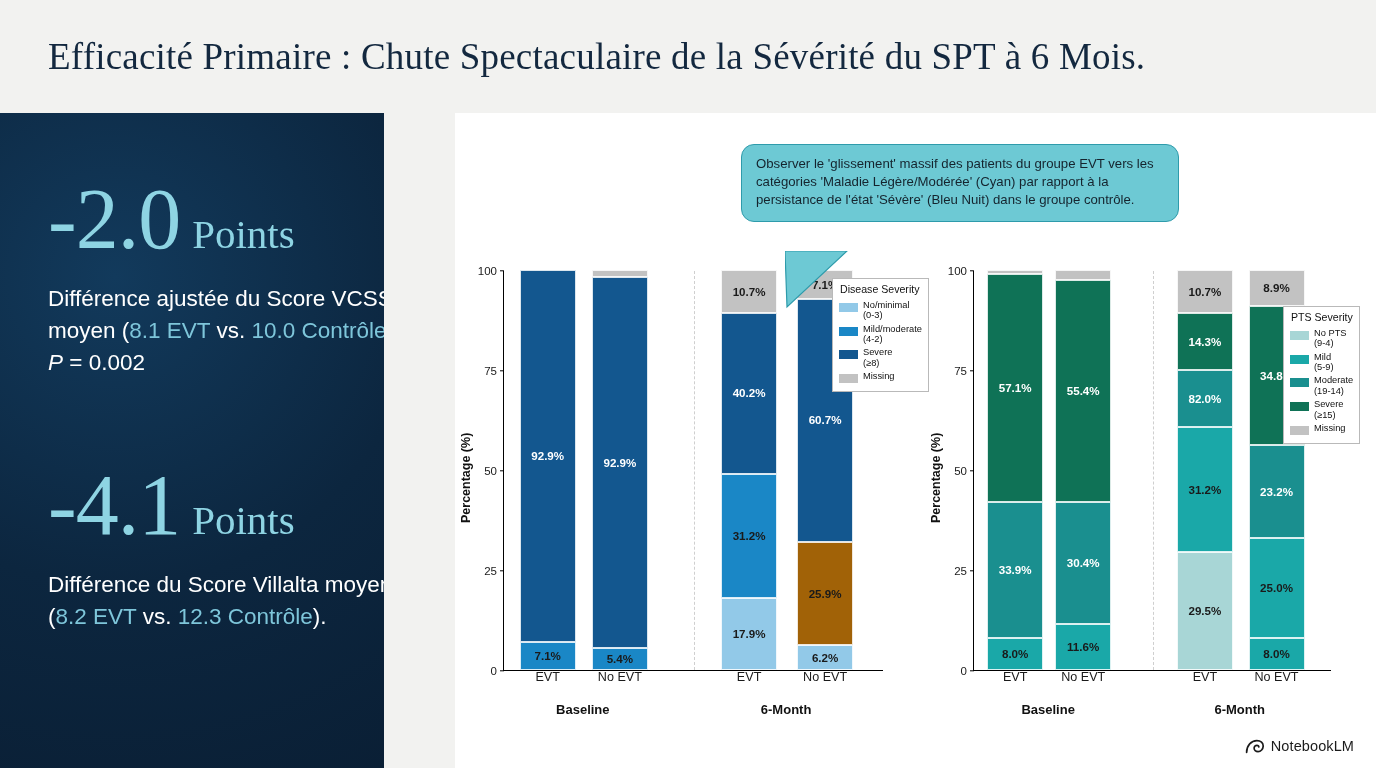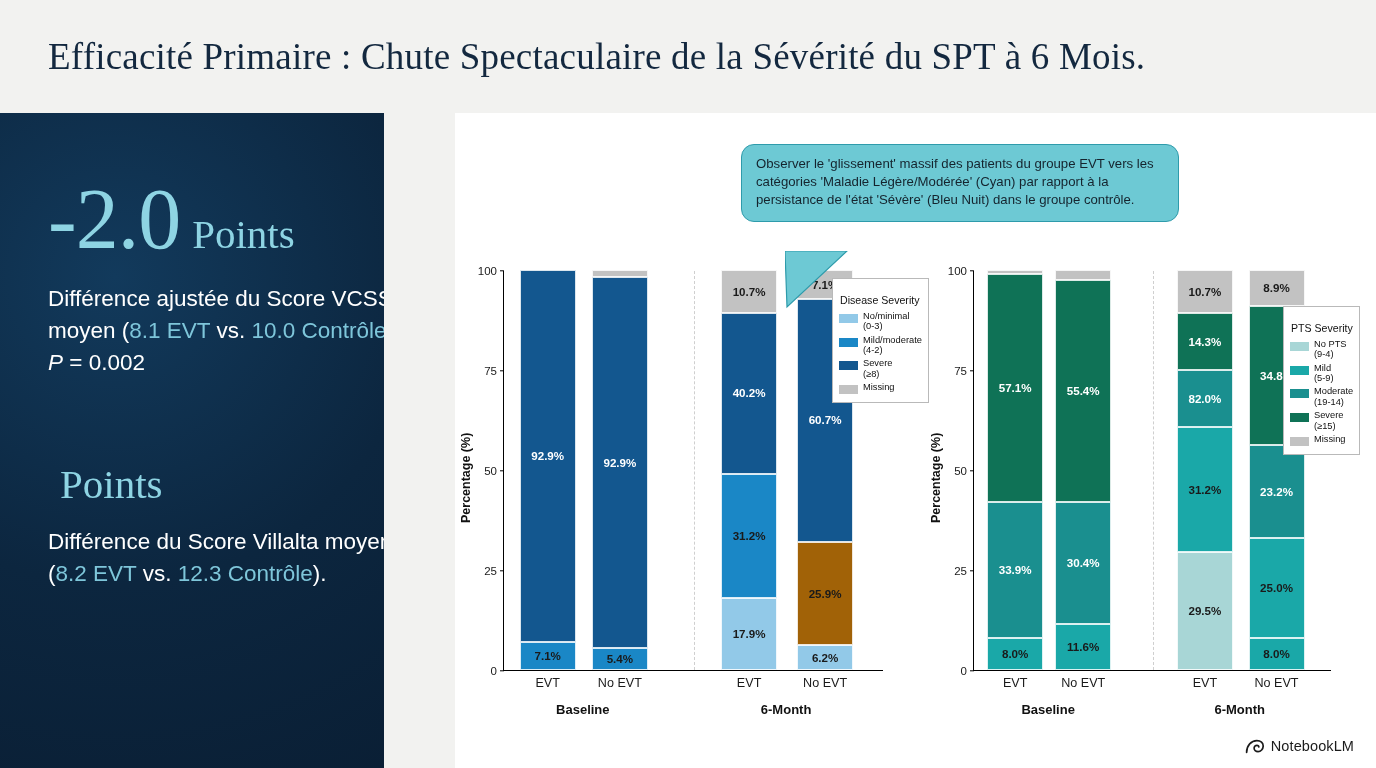--- a/index.html
+++ b/index.html
@@ -106,32 +106,32 @@
   }
   .seg {
     position: relative; width: 100%;
     display: flex; align-items: center; justify-content: center;
     font-size: 11.6px; font-weight: bold; line-height: 1;
     border: 1px solid rgba(255,255,255,.85);
     overflow: hidden;
   }
   .seg span { white-space: nowrap; }
   .xtick {
-    position: absolute; top: 100%; margin-top: 6px; width: 100%;
+    position: absolute; top: 100%; width: 100%;
     text-align: center; font-size: 12.6px; color: #1a1a1a;
   }
   .grouplabel {
     position: absolute; font-size: 13px; font-weight: bold; color: #111;
     text-align: center;
   }
 
   
   .legend {
     position: absolute; background: #fff; border: 1px solid #b9b9b9;
-    padding: 16px 6px 5px 6px; font-size: 9.3px; color: #111; line-height: 1.12;
+    padding: 5px 6px 5px 6px; font-size: 9.3px; color: #111; line-height: 1.12;
     z-index: 20;
   }
   .legend-title { font-size: 10.6px; margin-bottom: 4px; padding-left: 1px; }
   .legend-row { display: flex; align-items: flex-start; margin-bottom: 3px; }
   .legend-swatch {
     width: 19px; height: 9px; margin-right: 5px; margin-top: 3px; flex: 0 0 19px;
   }
   .legend-label { white-space: nowrap; }
 
   
@@ -157,20 +157,21 @@
         <span class="stat-big">-2.0</span>
         <span class="stat-unit">Points</span>
       </div>
       <div class="stat-desc">
         <span>Différence ajustée du Score VCSS moyen (</span><span class="hl">8.1 EVT</span><span> vs. </span><span class="hl">10.0 Contrôle</span><span>). </span><span class="ital">P</span><span> = 0.002</span>
       </div>
     </div>
 
     <div class="stat-block stat-2">
       <div class="stat-number-row">
+        <span class="stat-big">-4.1</span>
         <span class="stat-unit">Points</span>
       </div>
       <div class="stat-desc">
         <span>Différence du Score Villalta moyen (</span><span class="hl">8.2 EVT</span><span> vs. </span><span class="hl">12.3 Contrôle</span><span>).</span>
       </div>
     </div>
 
   </div>
 
   <div class="charts">

